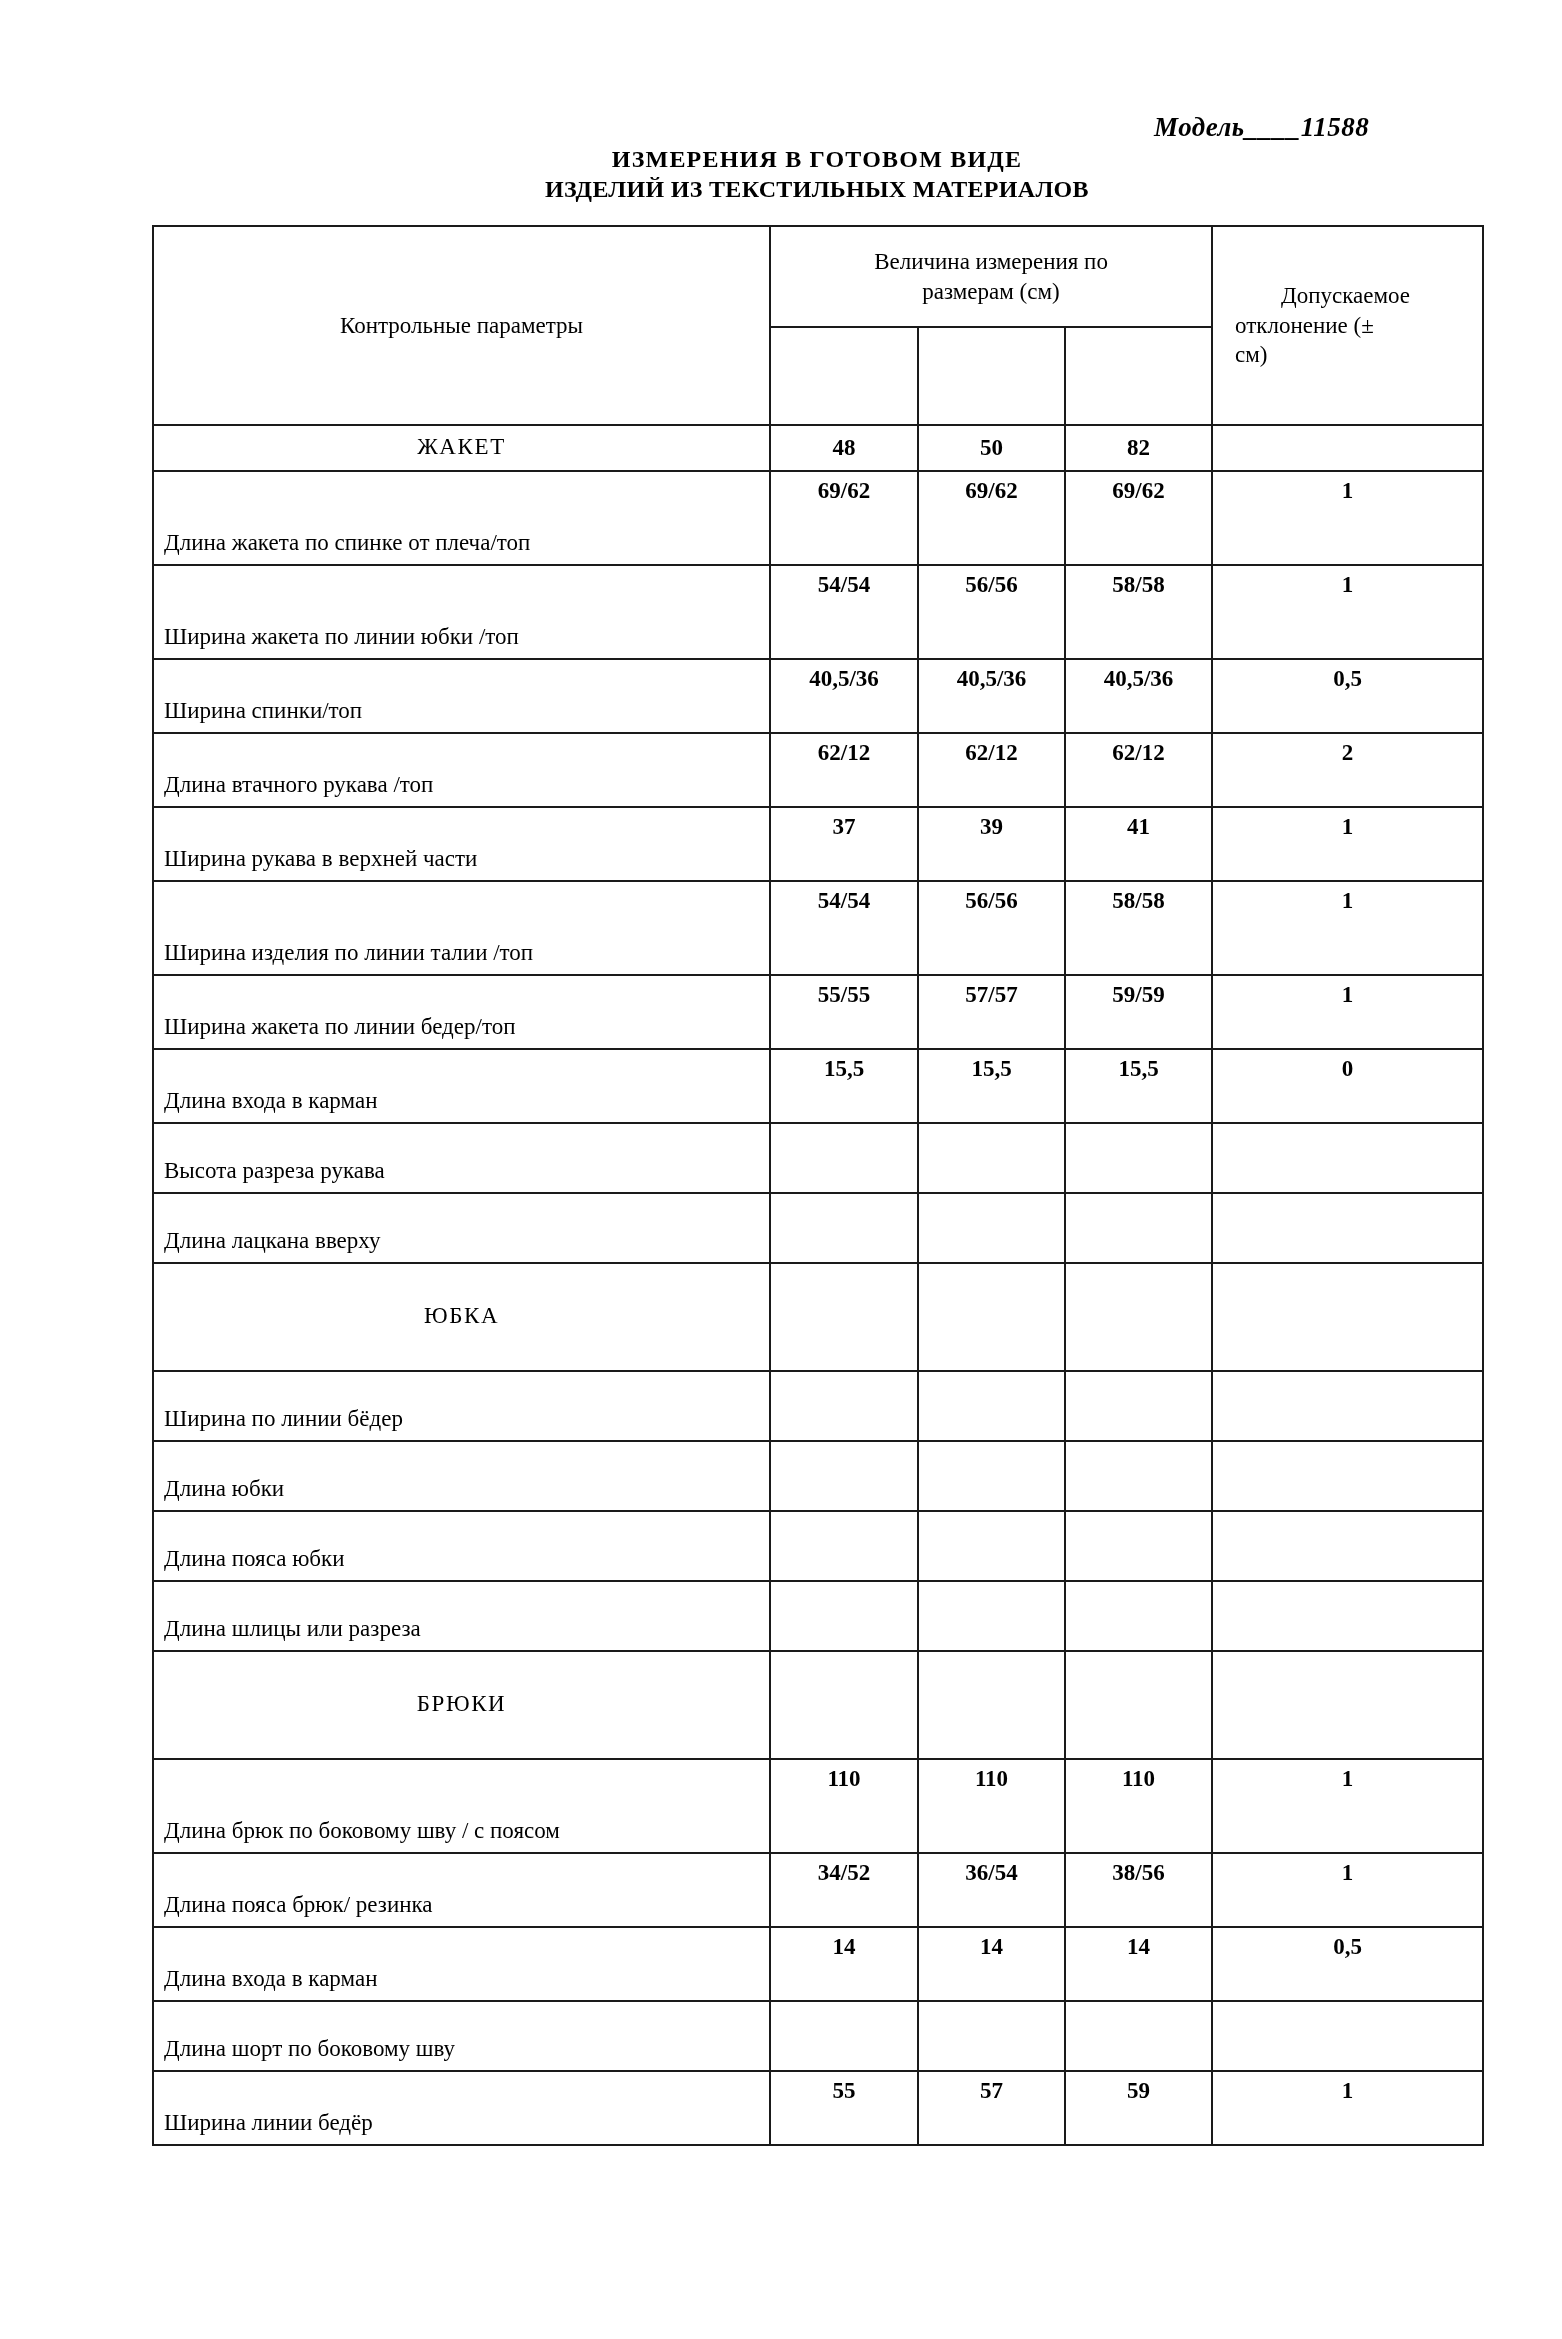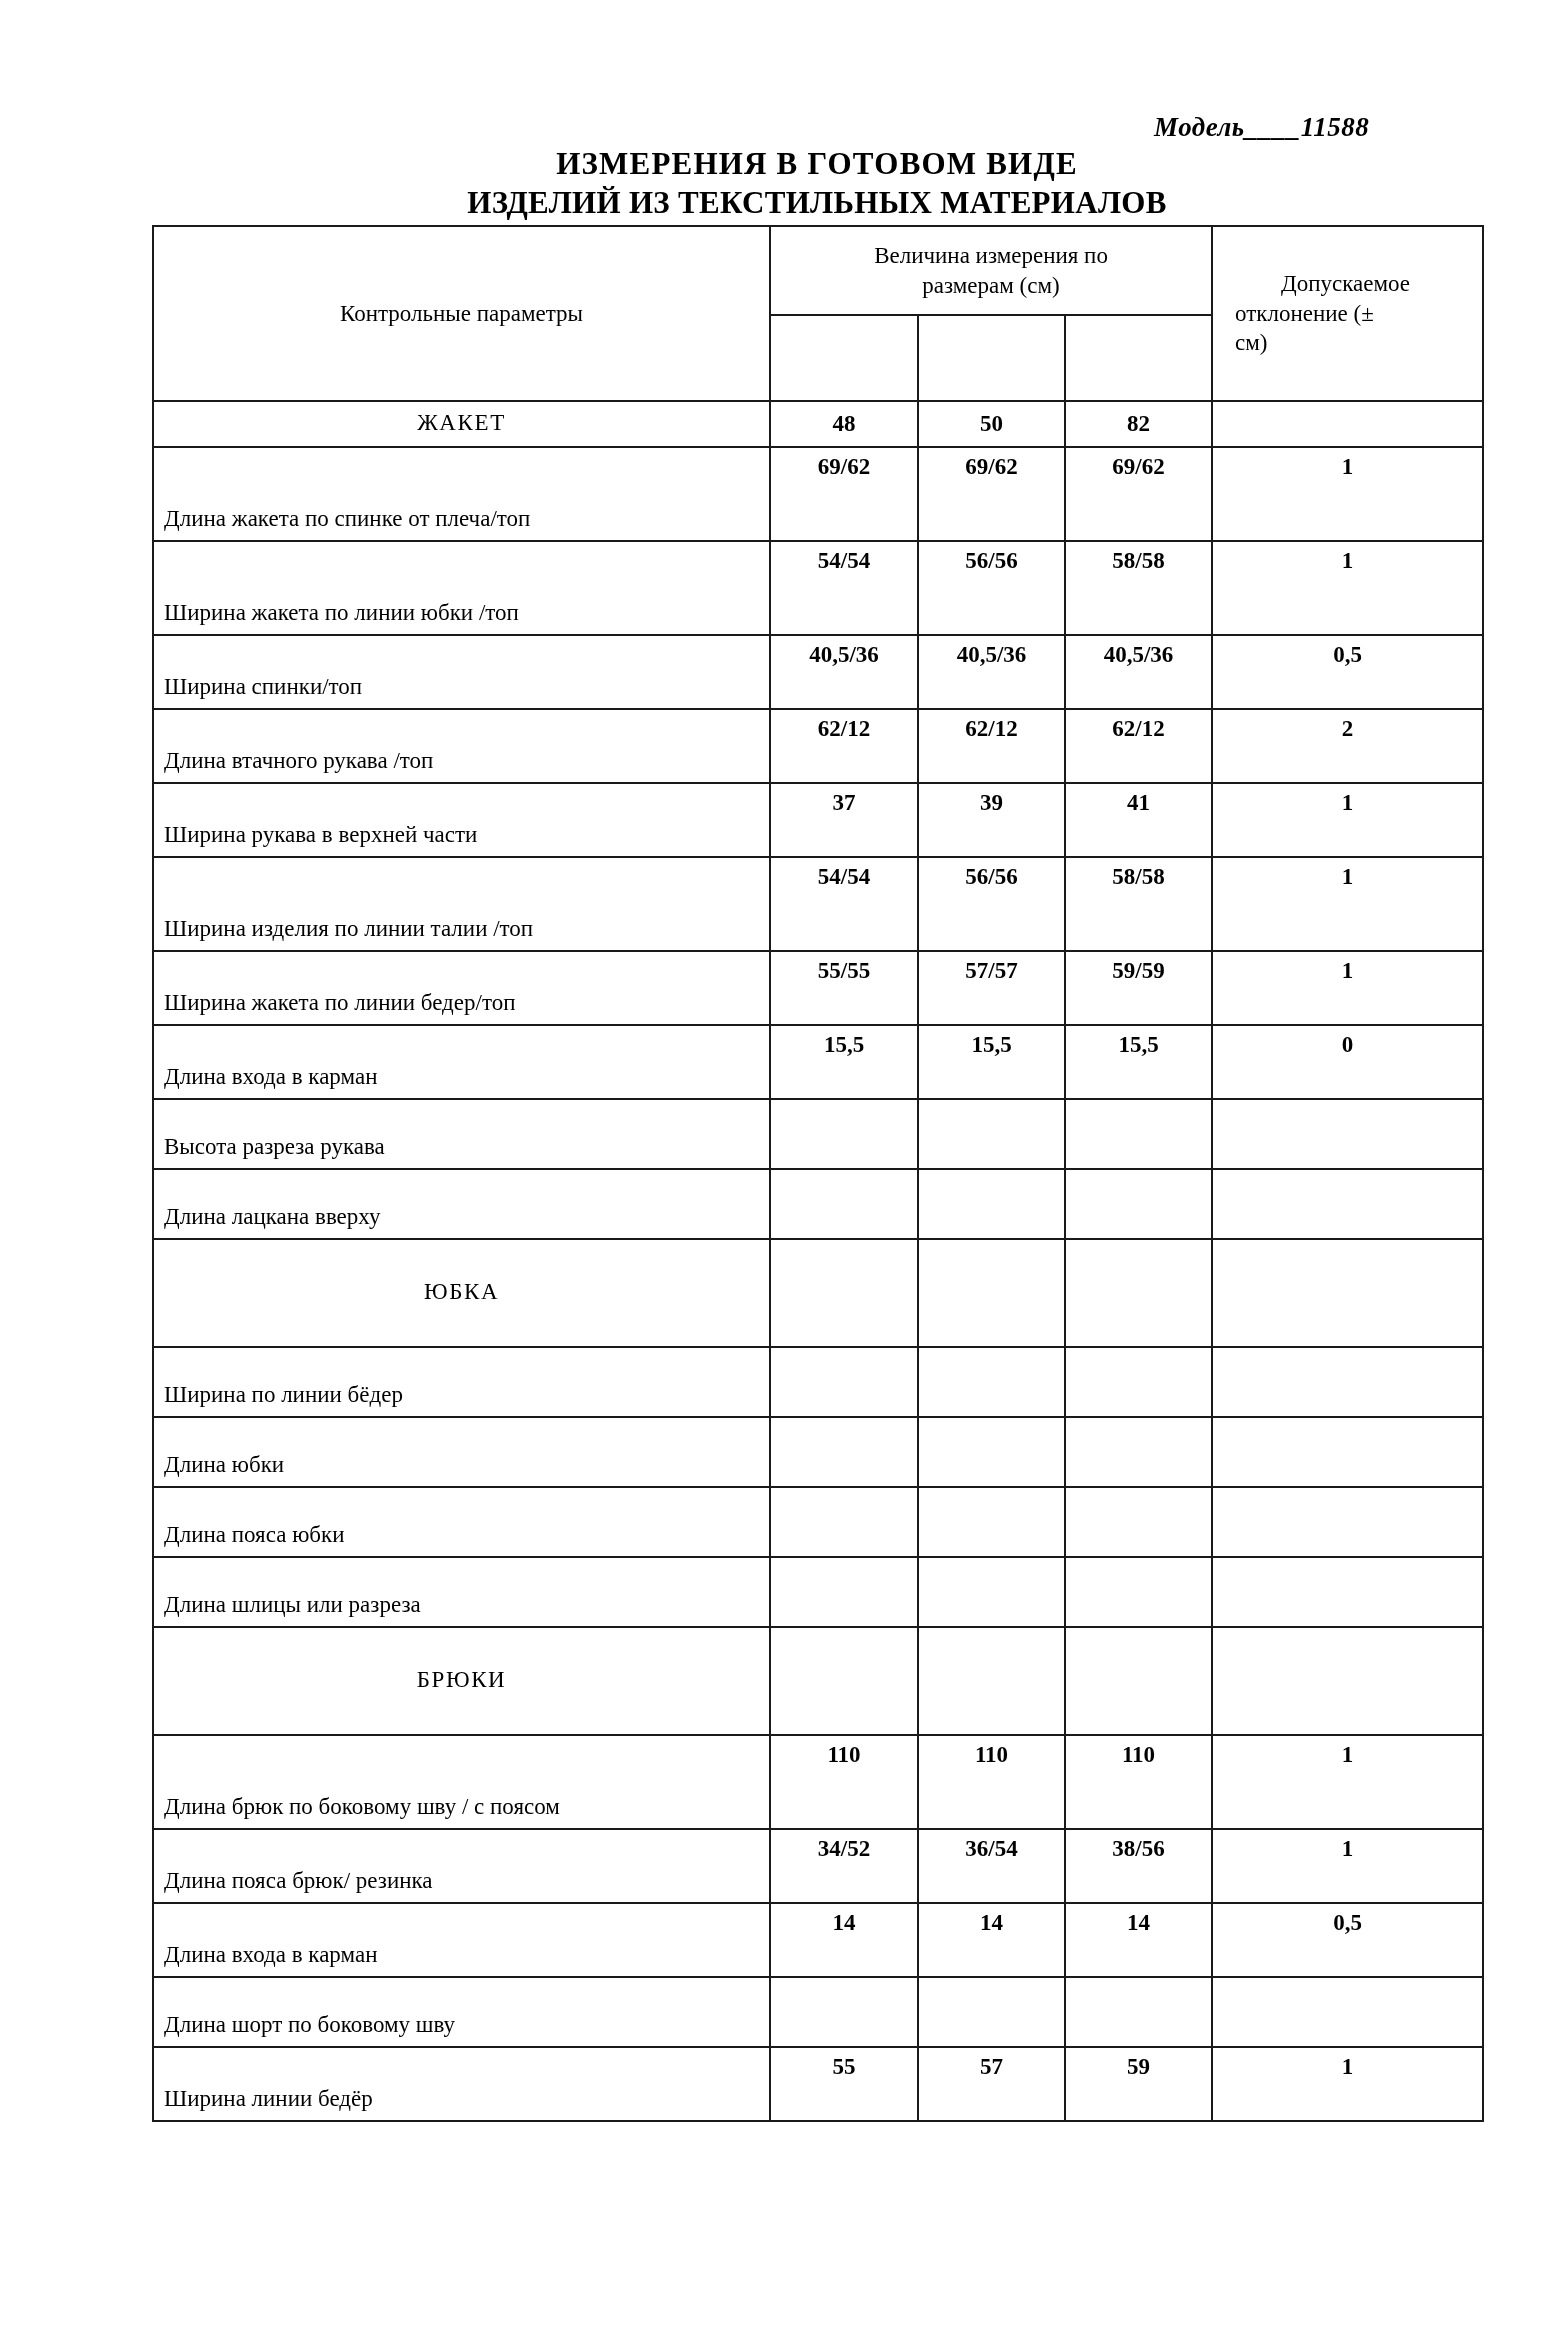--- a/index.html
+++ b/index.html
@@ -33,21 +33,21 @@
     letter-spacing: 0.5px;
     white-space: nowrap;
   }
   
   .doc-title {
     position: absolute;
     left: 128px;
     top: 144px;
     width: 1330px;
     text-align: center;
-    font-size: 31px;
+    font-size: 24px;
     font-weight: bold;
     line-height: 1.26;
     letter-spacing: 0.4px;
   }
   .doc-title .t1 { display: block; letter-spacing: 1.2px; }
   .doc-title .t2 { display: block; letter-spacing: 0.3px; }
 
   
   table.meas {
     position: absolute;
@@ -68,21 +68,21 @@
     padding: 0;
     vertical-align: bottom;
     font-size: 23px;
     line-height: 1.28;
   }
 
   
   .hd {
     vertical-align: middle !important;
     text-align: center;
-    padding: 6px 10px !important;
+    padding: 12px 10px !important;
     font-size: 24px;
   }
   .hd-param   { height: 110px; border-radius: 8px; }
   .hd-sizes   { height: 75px; }
   .hd-dev     { text-align: left; padding-left: 22px !important; }
   .hd-dev .ln1 { display: block; text-align: center; padding-right: 16px; }
   .hd-dev .ln2 { display: block; }
   .hd-dev .ln3 { display: block; }
   .hd-sub     { height: 72px; }
 

